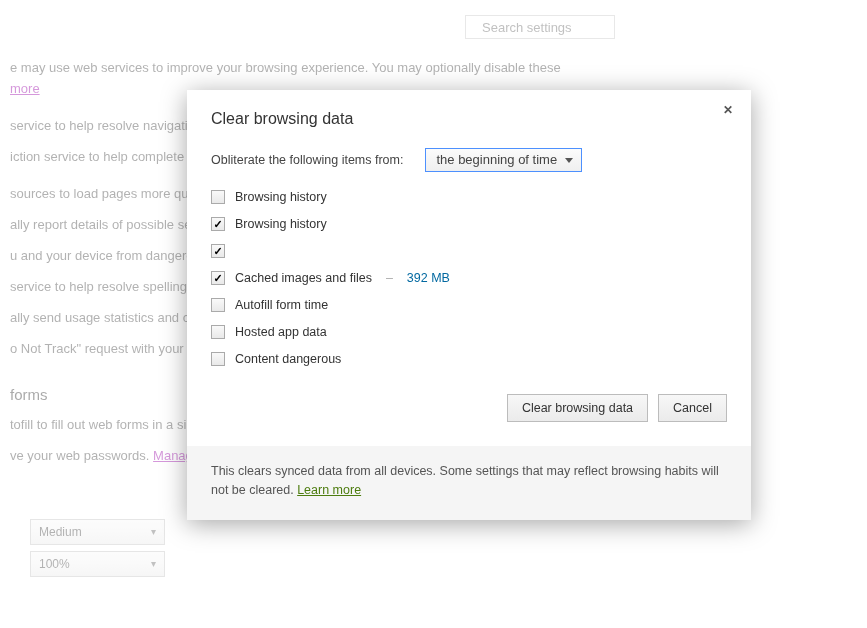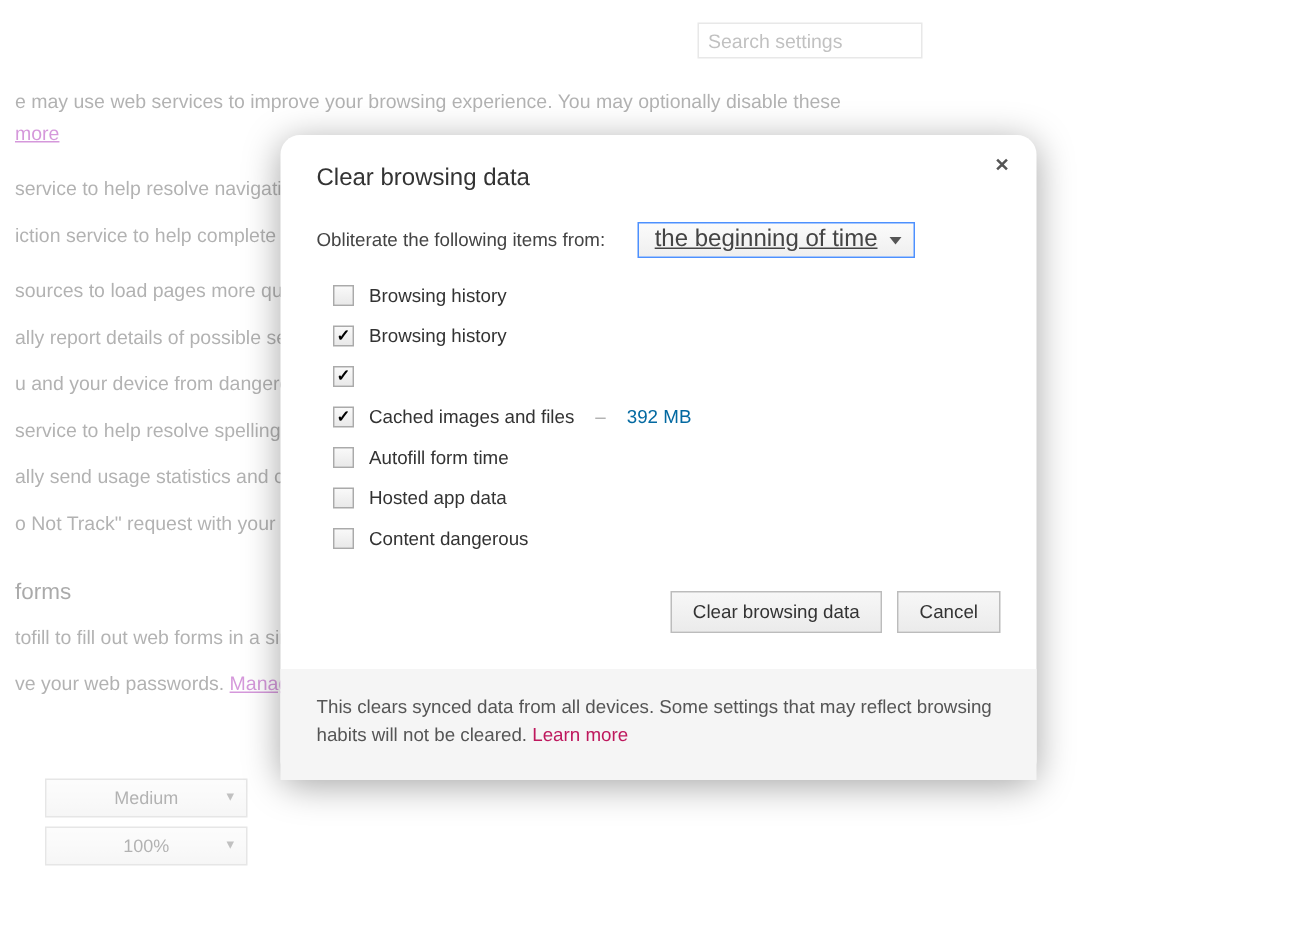--- a/index.html
+++ b/index.html
@@ -22,61 +22,60 @@
     width: 1027px;
     height: 628px;
     padding: 20px 30px 0 170px;
     color: #555;
   }
   .bg .search {
     position: absolute;
     left: 625px; top: 15px;
     width: 150px; height: 24px;
     border: 1px solid #ccc;
-    padding: 0 6px;
+    padding: 0 16px;
     font-size: 13px;
     color: #1d4ed8;
   }
   .bg-line { margin: 0 0 16px 0; color: #555; white-space: nowrap; }
   .bg .link { color: #a21caf; text-decoration: underline; cursor: pointer; }
   .bg .section-head { font-size: 15px; color: #444; margin: 30px 0 14px 0; }
   .bg .select {
     display: inline-block;
     border: 1px solid #c8c8c8;
     background: linear-gradient(#f9f9f9,#ececec);
     height: 26px; line-height: 24px;
     padding: 0 8px;
     width: 135px;
     margin-left: 20px;
     font-size: 12px;
     color: #555;
     position: relative;
-    text-align: center;
   }
   .bg .select::after {
     content: "▾";
     position: absolute; right: 8px; top: 0;
     color: #777; font-size: 10px;
   }
 
   
   .wash {
     position: absolute; inset: 0;
     background: rgba(255,255,255,0.55);
     pointer-events: none;
   }
 
   
   .dialog {
     position: absolute;
     left: 187px; top: 90px;
-    width: 504px;
+    width: 564px;
     background: #fff;
     box-shadow: 0 4px 24px rgba(0,0,0,0.35);
-    display: flex; flex-direction: column; border-radius: 13px;
+    display: flex; flex-direction: column;
   }
   .dialog .body {
     padding: 20px 24px 24px 24px;
     position: relative;
   }
   .dialog h1 {
     font-size: 16px;
     font-weight: 400;
     color: #333;
     margin: 0 0 20px 0;
@@ -96,40 +95,39 @@
   .from-row {
     margin-bottom: 18px;
     display: flex; align-items: center; gap: 22px;
     font-size: 12.5px; color: #444;
   }
   .dropdown {
     border: 1px solid #4d90fe;
     background: linear-gradient(#fbfbfb,#efefef);
     height: 24px; line-height: 22px;
     padding: 0 24px 0 10px;
-    font-size: 16px;
+    font-size: 13px;
     color: #444;
     position: relative;
     cursor: pointer;
-    text-decoration: underline;
   }
   .dropdown::after {
     content: "";
     position: absolute; right: 8px; top: 50%;
     margin-top: -2px;
     width: 0; height: 0;
     border-left: 4px solid transparent;
     border-right: 4px solid transparent;
     border-top: 5px solid #555;
   }
 
   .opts { display: flex; flex-direction: column; gap: 13px; margin-bottom: 28px; }
   .opt {
     display: flex; align-items: flex-end; gap: 10px;
-    font-size: 12.5px; color: #333; margin-left: 11px;
+    font-size: 12.5px; color: #333;
   }
   .cb {
     width: 14px; height: 14px;
     border: 1px solid #aaa;
     background: linear-gradient(#f9f9f9,#e9e9e9);
     display: inline-flex; align-items: center; justify-content: center;
     cursor: pointer;
     flex: 0 0 14px;
   }
   .cb.checked::before {
@@ -156,21 +154,21 @@
     display: inline-flex; align-items: center;
   }
   .dialog .footer {
     background: #f5f5f5;
     padding: 16px 24px 20px;
     font-size: 12.5px;
     color: #555;
     line-height: 1.5;
   }
   .dialog .footer .link {
-    color: #be185d; cursor: pointer;
+    color: #4d7c0f; text-decoration: underline; cursor: pointer;
   }
 </style>
 </head>
 <body>
 
 <div class="bg">
   <input class="search" placeholder="Search settings" style="">
   <div style="height:40px"></div>
   <p class="bg-line">e may use web services to improve your browsing experience. You may optionally disable these</p>
   <p class="bg-line" style="margin-top:-10px">

